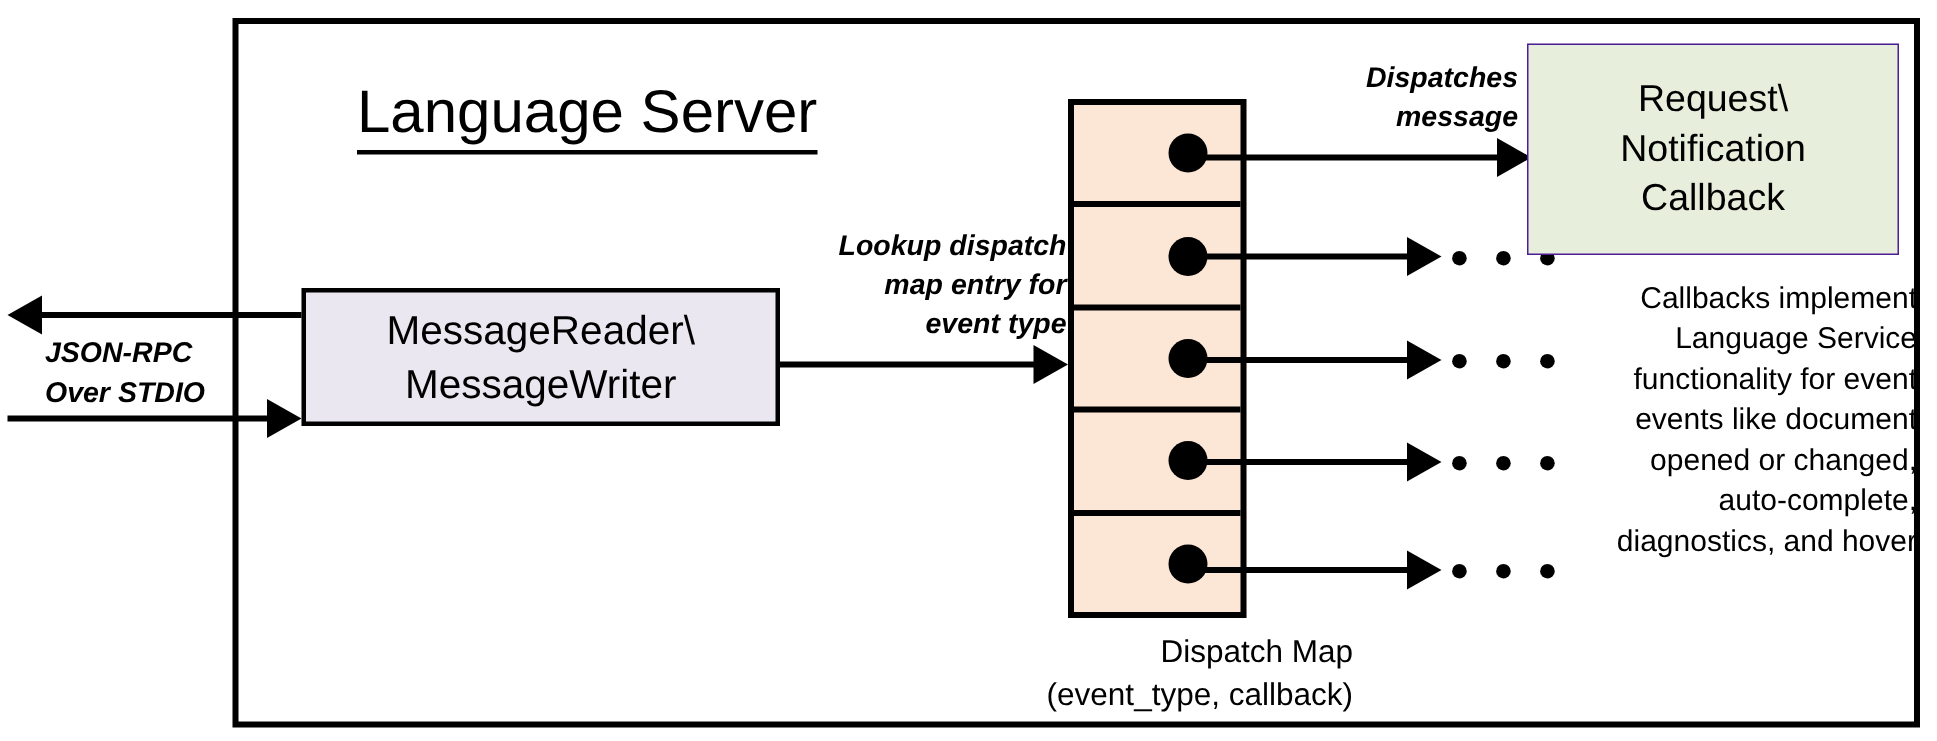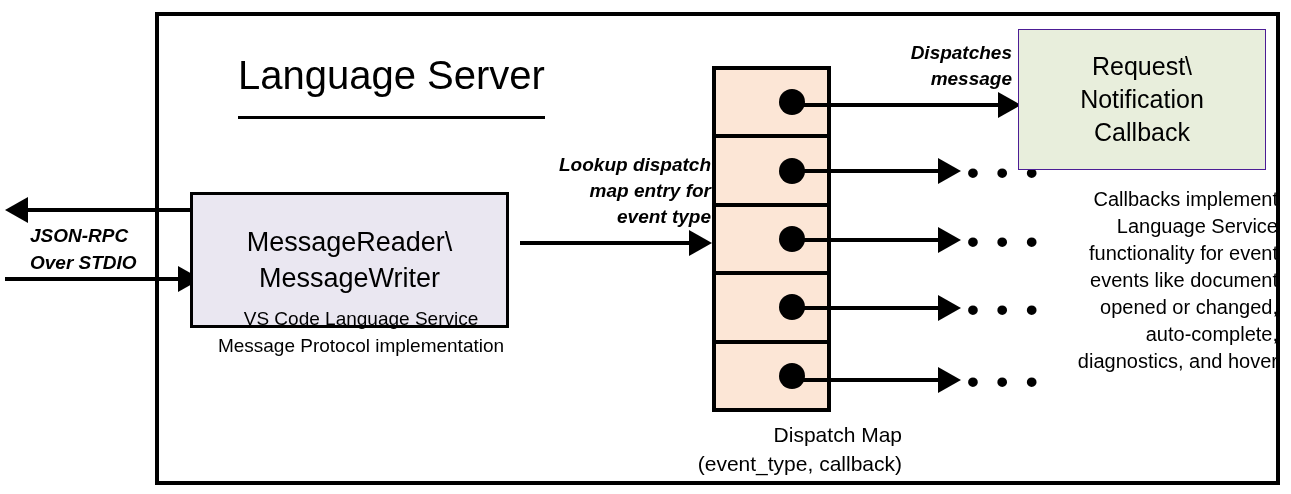--- a/index.html
+++ b/index.html
@@ -33,29 +33,29 @@
 
   
   #server-title {
     left: 238px;
     top: 52px;
     font-size: 40px;
     line-height: 46px;
     letter-spacing: 0px;
     white-space: nowrap;
     border-bottom: 3px solid #000;
-    padding-bottom: 18px;
+    padding-bottom: 2px;
   }
 
   
   #reader-box {
-    left: 190px;
+    left: 201px;
     top: 192px;
     width: 319px;
-    height: 136px;
+    height: 92px;
     background: #EAE7F1;
     border: 3px solid #000000;
     box-sizing: border-box;
     display: flex;
     flex-direction: column;
     align-items: center;
     justify-content: center;
   }
   #reader-box .line {
     font-size: 27px;
@@ -210,24 +210,20 @@
 
   <div class="abs" id="jsonrpc-label">
     <div>JSON-RPC</div>
     <div>Over STDIO</div>
   </div>
 
   <div class="abs" id="reader-box">
     <div class="line">MessageReader\</div>
     <div class="line">MessageWriter</div>
   </div>
-  <div class="abs" id="reader-caption">
-    <div>VS Code Language Service</div>
-    <div>Message Protocol implementation</div>
-  </div>
 
   <div class="abs" id="lookup-label">
     <div class="edge-label">Lookup dispatch</div>
     <div class="edge-label">map entry for</div>
     <div class="edge-label">event type</div>
   </div>
   <div class="abs hline" style="left:520px; top:241px; width:170px;"></div>
   <div class="abs arrowhead-r" style="left:689px; top:230px;"></div>
 
   <div class="abs" id="dispatch-map">

